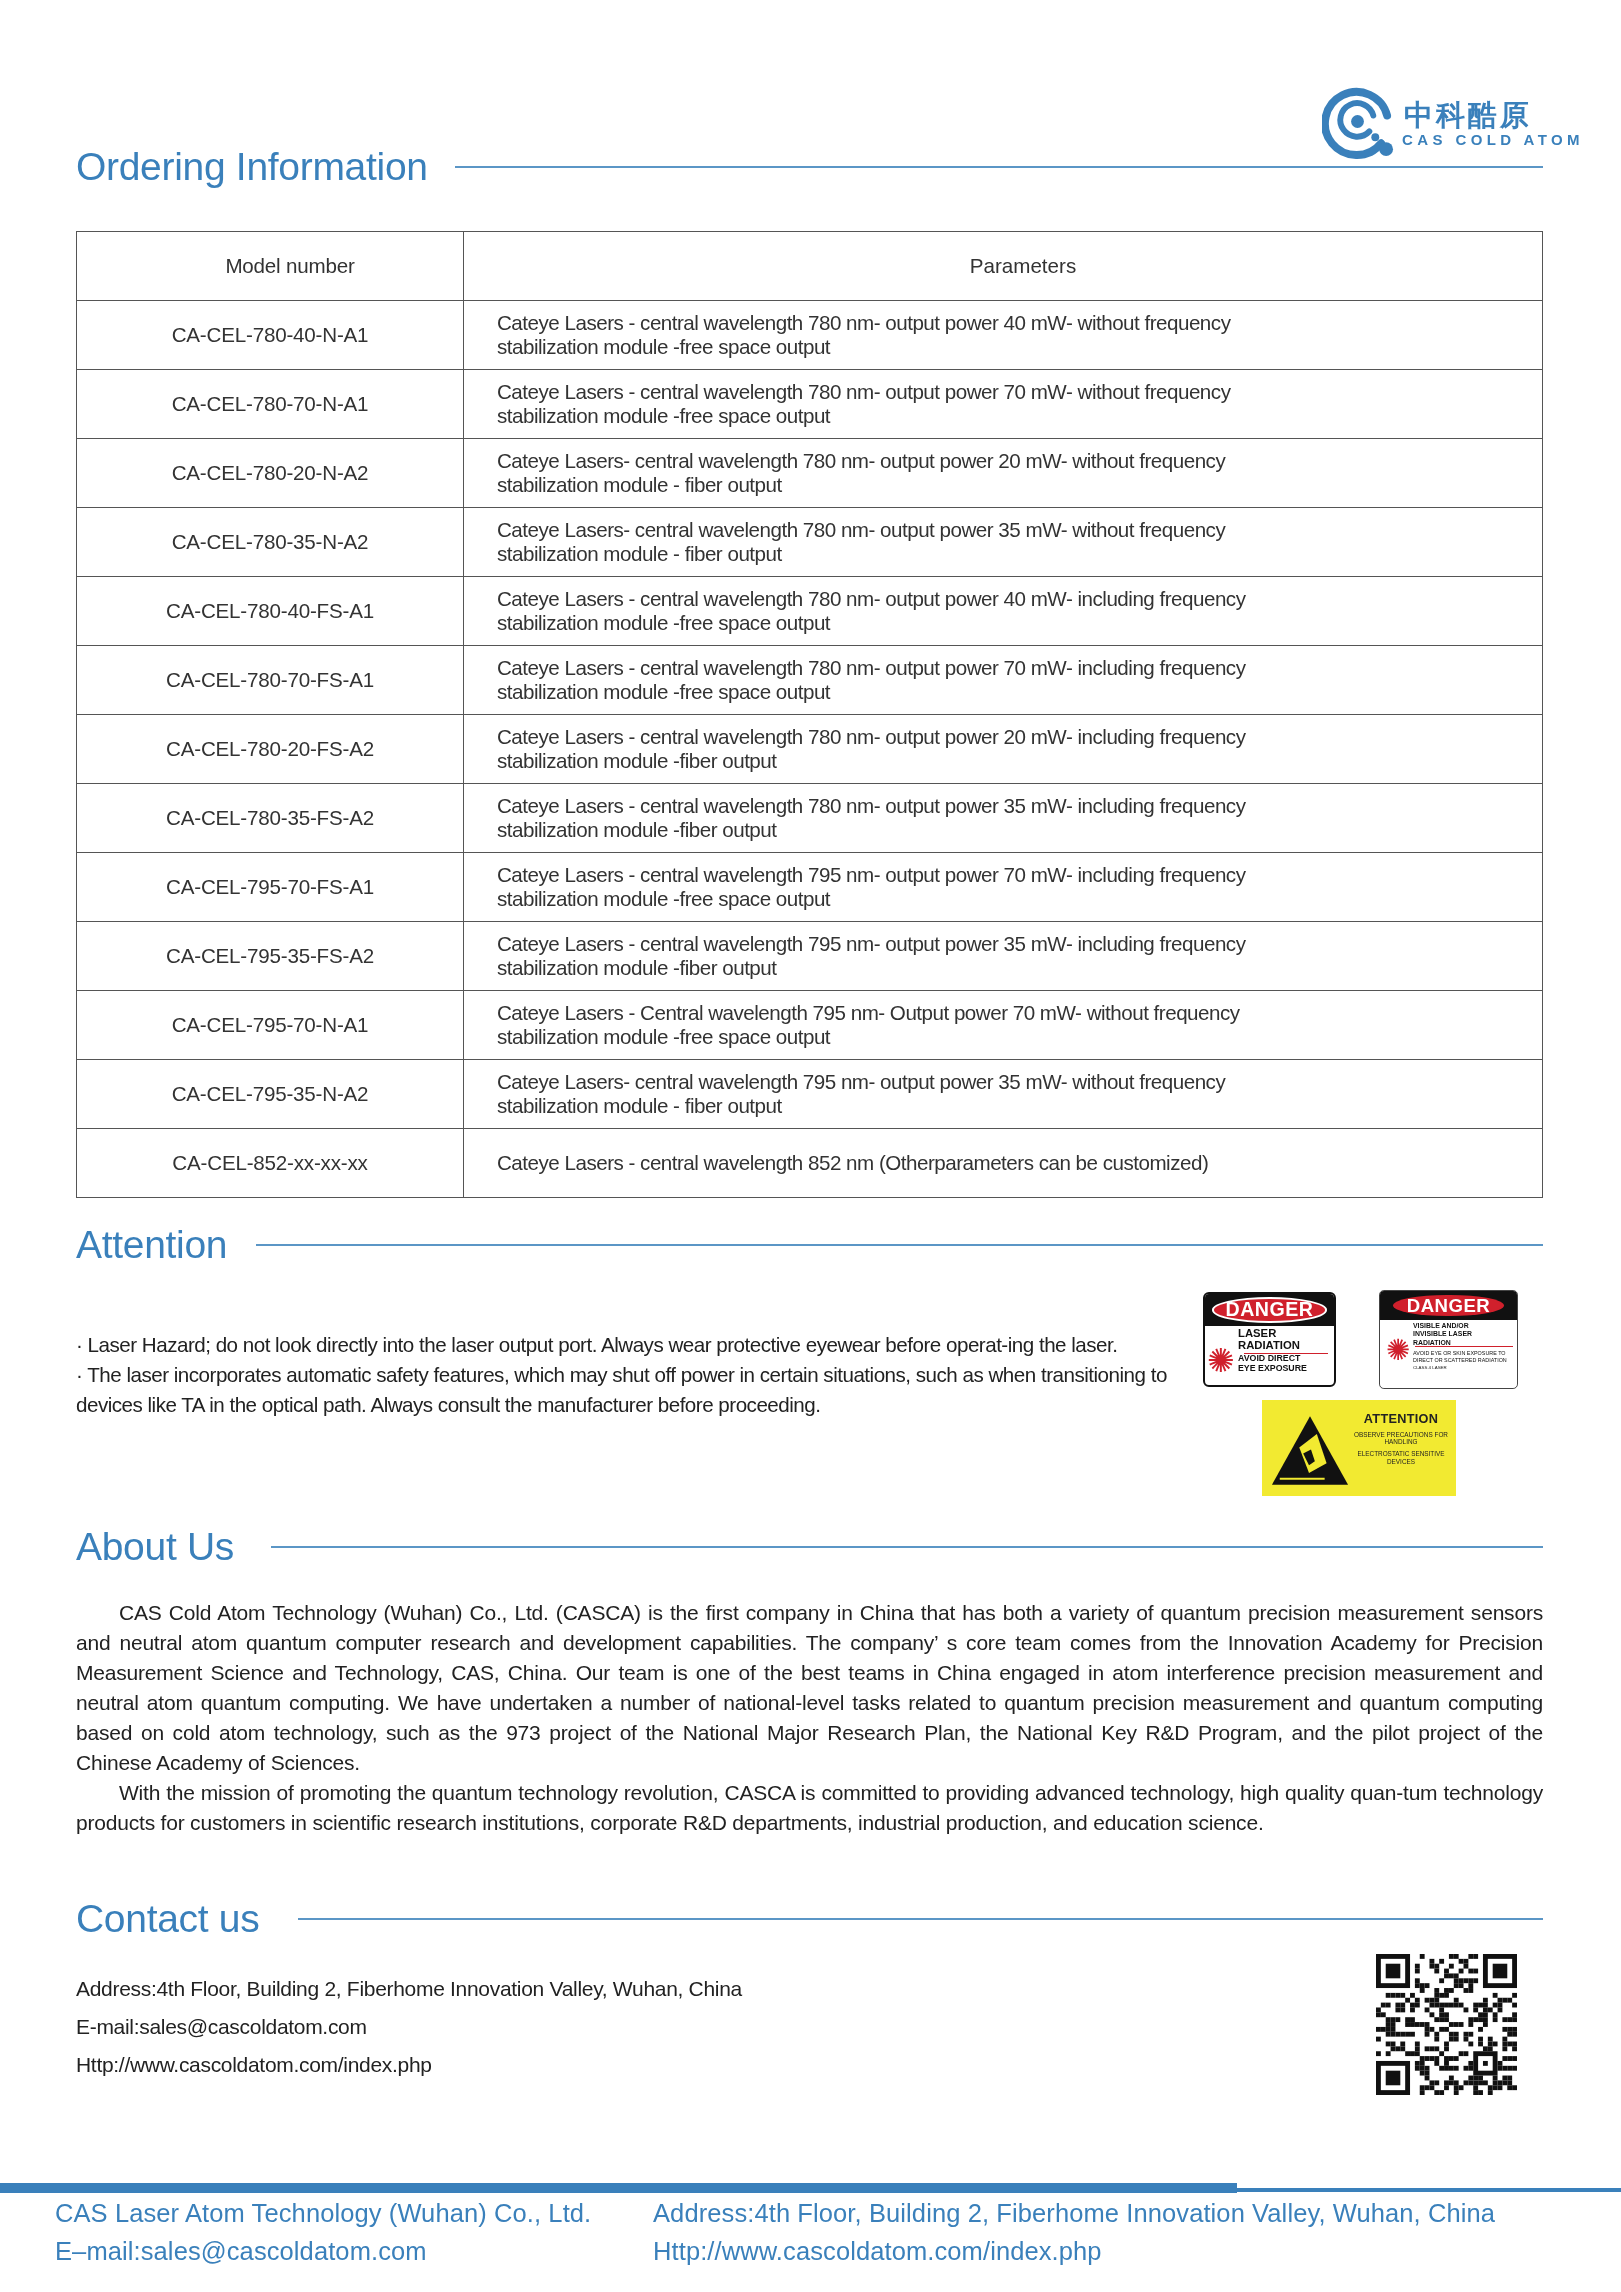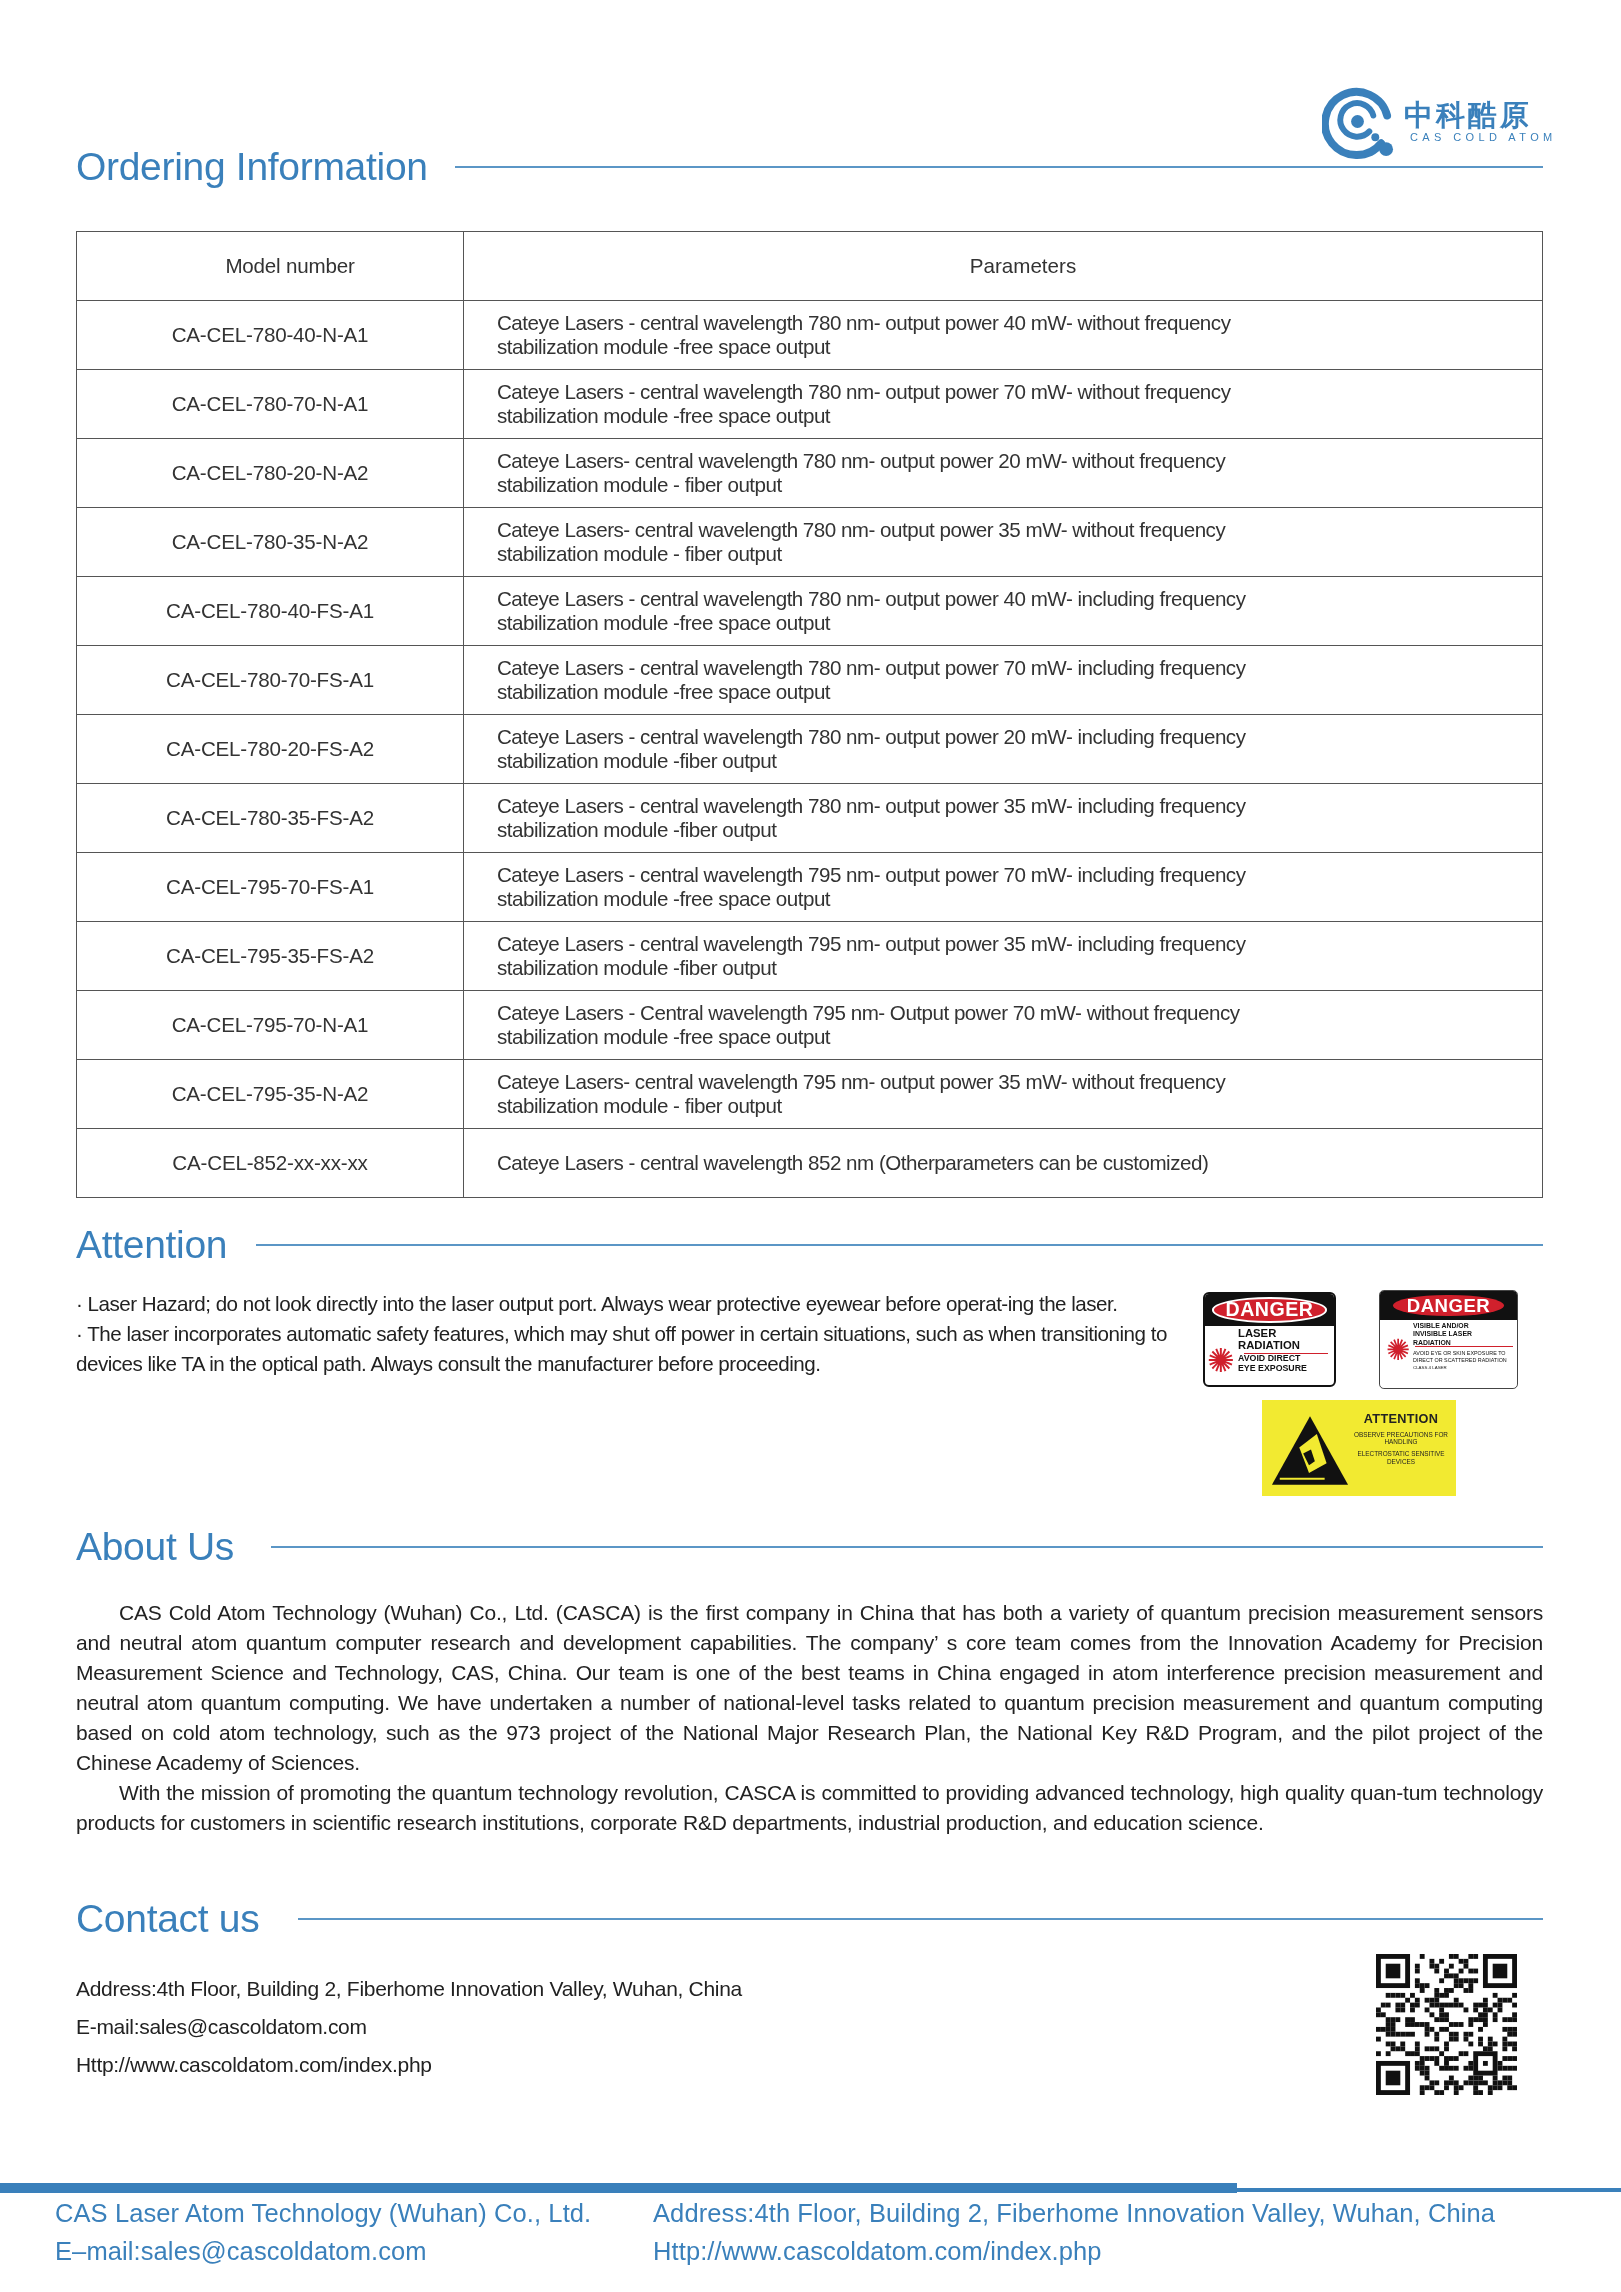--- a/index.html
+++ b/index.html
@@ -3,37 +3,37 @@
 <meta charset="utf-8">
 <style>
   * { box-sizing: border-box; margin: 0; padding: 0; }
   html, body { width: 1621px; height: 2293px; background: #ffffff; }
   body { position: relative; font-family: "Liberation Sans", sans-serif; color: #222; overflow: hidden; }
 
   
   .logo { position: absolute; left: 1322px; top: 86px; width: 225px; height: 71px; }
   .logo svg { position: absolute; left: 0; top: 0; }
   .logo-cn { position: absolute; left: 82px; top: 9.8px; font-family: "DejaVu Sans", sans-serif; font-weight: bold; font-size: 29px; color: #3a80bb; letter-spacing: 2.9px; white-space: nowrap; }
-  .logo-en { position: absolute; left: 88px; top: 45px; font-size: 11px; color: #3a80bb; letter-spacing: 4.4px; white-space: nowrap; }
+  .logo-en { position: absolute; left: 80px; top: 45px; font-size: 15px; color: #3a80bb; letter-spacing: 4.4px; white-space: nowrap; font-weight: bold; }
 
   
   .section-head { position: absolute; left: 76px; display: flex; align-items: center; width: 1467px; }
   .section-head h2 { font-family: "Liberation Sans", sans-serif; font-weight: normal; font-size: 39px; color: #3a80bb; white-space: nowrap; letter-spacing: -0.3px; }
   .section-head .rule { flex: 1; height: 2px; background: #5b96c6; margin-left: 25.5px; }
 
   
   .order-table { position: absolute; left: 76px; top: 231px; width: 1467px; border-collapse: collapse; }
   .order-table th, .order-table td { border: 1.5px solid #555; font-weight: normal; font-size: 20.6px; color: #333; }
   .order-table th { height: 69px; text-align: center; padding-left: 40px; }
   .order-table td { height: 69px; }
   .order-table .col-model { width: 387px; text-align: center; letter-spacing: -0.2px; }
   .order-table .col-param { padding-left: 33px; padding-right: 19.6px; line-height: 24.5px; letter-spacing: -0.5px; }
 
   
-  .attn-text { position: absolute; left: 76px; top: 1289px; width: 1093px; font-size: 20.6px; line-height: 30px; color: #222; letter-spacing: -0.5px; }
+  .attn-text { position: absolute; left: 76px; top: 1330px; width: 1093px; font-size: 20.6px; line-height: 30px; color: #222; letter-spacing: -0.5px; }
   .attn-text p { margin: 0; }
 
   .sign { position: absolute; }
   .sign-danger1 { left: 1203px; top: 1292px; width: 133px; height: 95px; border: 2px solid #111; border-radius: 5.9px; background: #fff; overflow: hidden; }
   .sign-danger2 { left: 1379px; top: 1290px; width: 139px; height: 99px; border: 1.5px solid #444; border-radius: 4.9px; background: #fff; overflow: hidden; }
   .danger-bar { height: 32px; background: #111; display: flex; align-items: center; justify-content: center; }
   .danger-oval { background: #d0202c; color: #fff; border: 2px solid #fff; border-radius: 50%; font-weight: bold; font-size: 19.6px; padding: 0 11.8px; line-height: 21.6px; letter-spacing: 0.5px; }
   .sign-danger2 .danger-bar { height: 29px; }
   .sign-danger2 .danger-oval { font-size: 18.6px; padding: 0 13.7px; border: none; }
   .danger-body { position: relative; height: 59px; }

